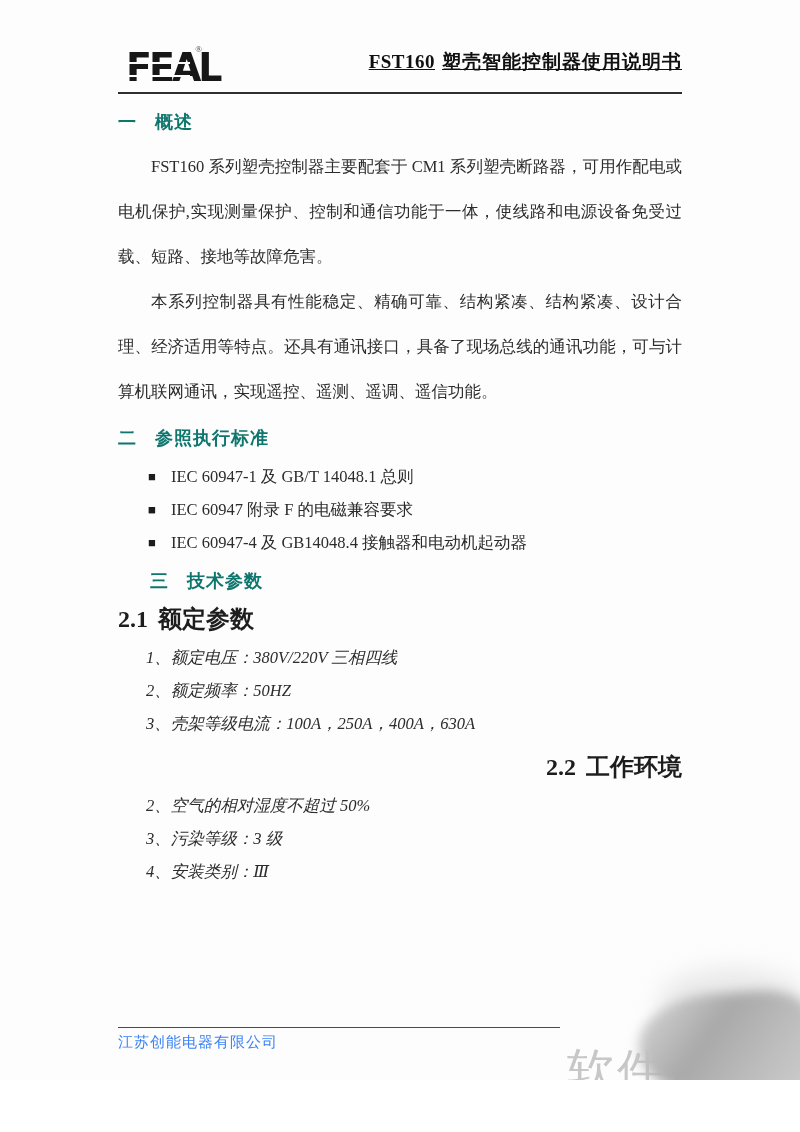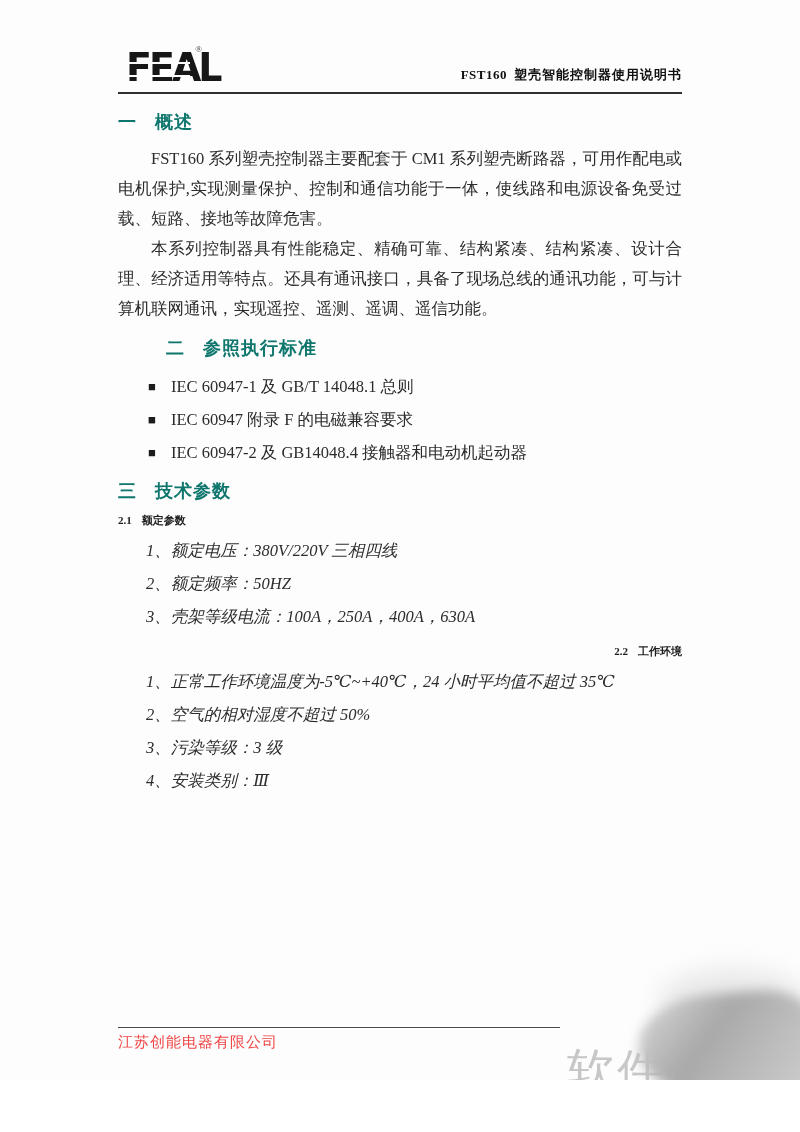--- a/index.html
+++ b/index.html
@@ -51,57 +51,58 @@
   .slit1 { top: 14px; }
   .slit2 { top: 27px; }
   .logo-reg {
     position: absolute;
     right: 2px; top: -4px;
     font-size: 9px;
     color: #3a3a3a;
   }
   .doc-title {
     position: absolute;
-    right: 0; bottom: 8px;
-    font-size: 13px;
+    right: 0; bottom: 17px;
+    font-size: 19px;
     font-weight: bold;
     color: #101010;
     white-space: nowrap;
     letter-spacing: 1px;
+    text-decoration: underline;
   }
   .doc-title .model { margin-right: 7px; letter-spacing: 0.5px; }
 
   
   .sec-head {
     margin: 16px 0 10px 0;
     font-size: 18px;
     font-weight: 600;
     color: #0f766e;
     letter-spacing: 1px;
   }
   .sec-head .num { display: inline-block; margin-right: 18px; }
 
   .sub-head {
     margin: 9px 0 6px 0;
-    font-size: 11px;
+    font-size: 24px;
     font-weight: 600;
     color: #1d1d1d;
   }
   .sub-head .sub-num {
     font-family: "Liberation Serif", serif;
     font-weight: bold;
     margin-right: 10px;
     letter-spacing: 0;
   }
 
   
   .para {
     margin: 0;
     font-size: 16.5px;
-    line-height: 30px;
+    line-height: 45px;
     text-align: justify;
     text-indent: 2em;
     color: #2c2c2c;
   }
   .std-list {
     list-style: none;
     margin: 4px 0 0 0;
     padding: 0 0 0 30px;
   }
   .std-list li {
@@ -133,21 +134,21 @@
     left: 118px; top: 1027px;
     width: 442px;
   }
   .ftr-rule {
     border-top: 1.5px solid #4a4a4a;
     height: 0;
   }
   .company {
     padding-top: 5px;
     font-size: 15px;
-    color: #ef4444;
+    color: #3b82f6;
     letter-spacing: 1px;
   }
 
   
   .watermark {
     position: absolute;
     left: 567px; top: 1040px;
     font-size: 47px;
     letter-spacing: 3px;
     color: #c7c7c7;
@@ -192,56 +193,55 @@
         <span class="model">FST160</span><span>塑壳智能控制器使用说明书</span>
       </div>
     </div>
 
     <div class="sec-head">
       <span class="num">一</span><span>概述</span>
     </div>
     <p class="para">FST160 系列塑壳控制器主要配套于 CM1 系列塑壳断路器，可用作配电或电机保护,实现测量保护、控制和通信功能于一体，使线路和电源设备免受过载、短路、接地等故障危害。</p>
     <p class="para">本系列控制器具有性能稳定、精确可靠、结构紧凑、结构紧凑、设计合理、经济适用等特点。还具有通讯接口，具备了现场总线的通讯功能，可与计算机联网通讯，实现遥控、遥测、遥调、遥信功能。</p>
 
-    <div class="sec-head" style="margin-top:12px;margin-left:48px;">
+    <div class="sec-head" style="margin-top:12px;">
       <span class="num">二</span><span>参照执行标准</span>
     </div>
     <ul class="std-list">
       <li>
         <span class="sq">■</span>
         <span>IEC 60947-1 及 GB/T 14048.1 总则</span>
       </li>
       <li>
         <span class="sq">■</span>
       </li>
       <li>
         <span class="sq">■</span>
         <span>IEC 60947 附录 F 的电磁兼容要求</span>
       </li>
       <li>
         <span class="sq">■</span>
-        <span>IEC 60947-2 及 GB14048.4 接触器和电动机起动器</span>
+        <span>IEC 60947-4 及 GB14048.4 接触器和电动机起动器</span>
       </li>
     </ul>
 
-    <div class="sec-head" style="margin-top:10px;">
+    <div class="sec-head" style="margin-top:10px;margin-left:32px;">
       <span class="num">三</span><span>技术参数</span>
     </div>
 
     <div class="sub-head">
       <span class="sub-num">2.1</span><span>额定参数</span>
     </div>
     <p class="num-item">1、额定电压：380V/220V 三相四线</p>
     <p class="num-item">2、额定频率：50HZ</p>
     <p class="num-item">3、壳架等级电流：100A，250A，400A，630A</p>
 
     <div class="sub-head" style="margin-top:11px;text-align:right;">
       <span class="sub-num">2.2</span><span>工作环境</span>
     </div>
-    <p class="num-item">1、正常工作环境温度为-5℃~+40℃，24 小时平均值不超过 35℃</p>
     <p class="num-item">2、空气的相对湿度不超过 50%</p>
     <p class="num-item">3、污染等级：3 级</p>
     <p class="num-item">4、安装类别：Ⅲ</p>
 
   </div>
 
   <div class="ftr">
     <div class="ftr-rule"></div>
     <div class="company">江苏创能电器有限公司</div>
   </div>

